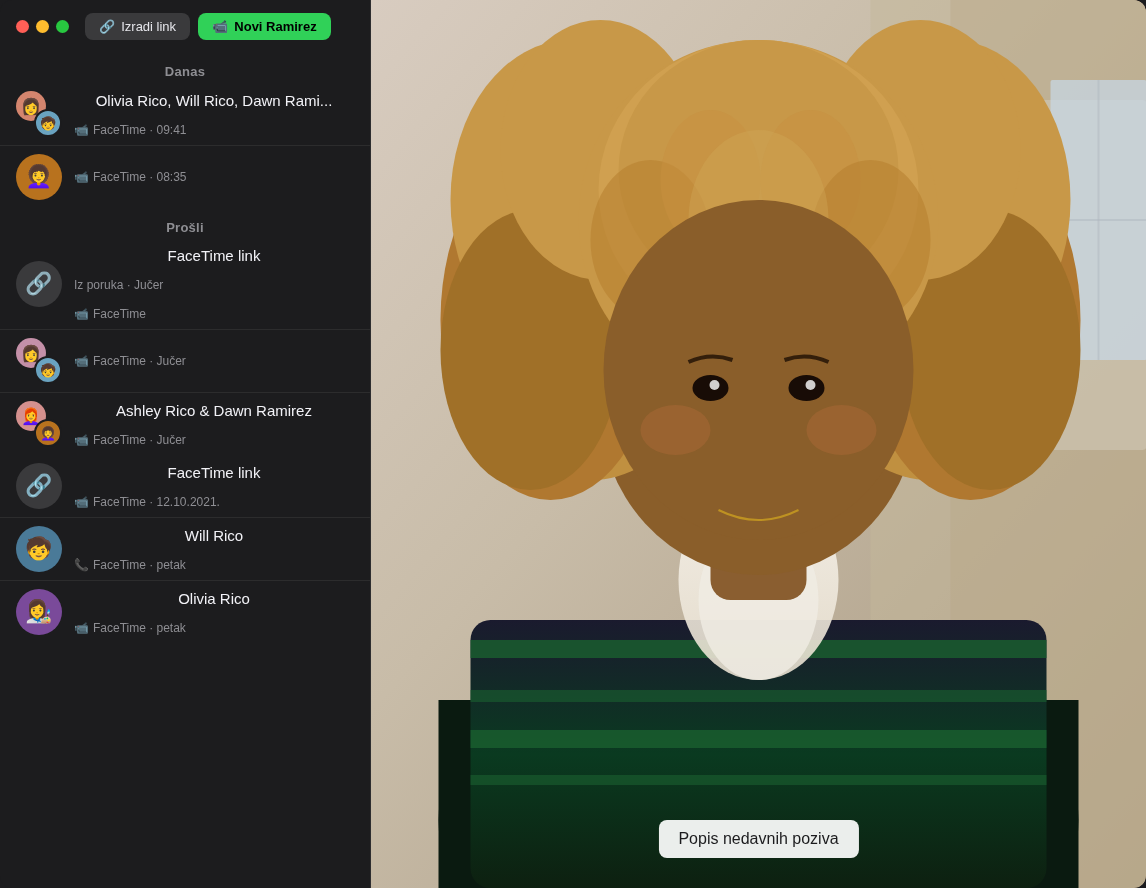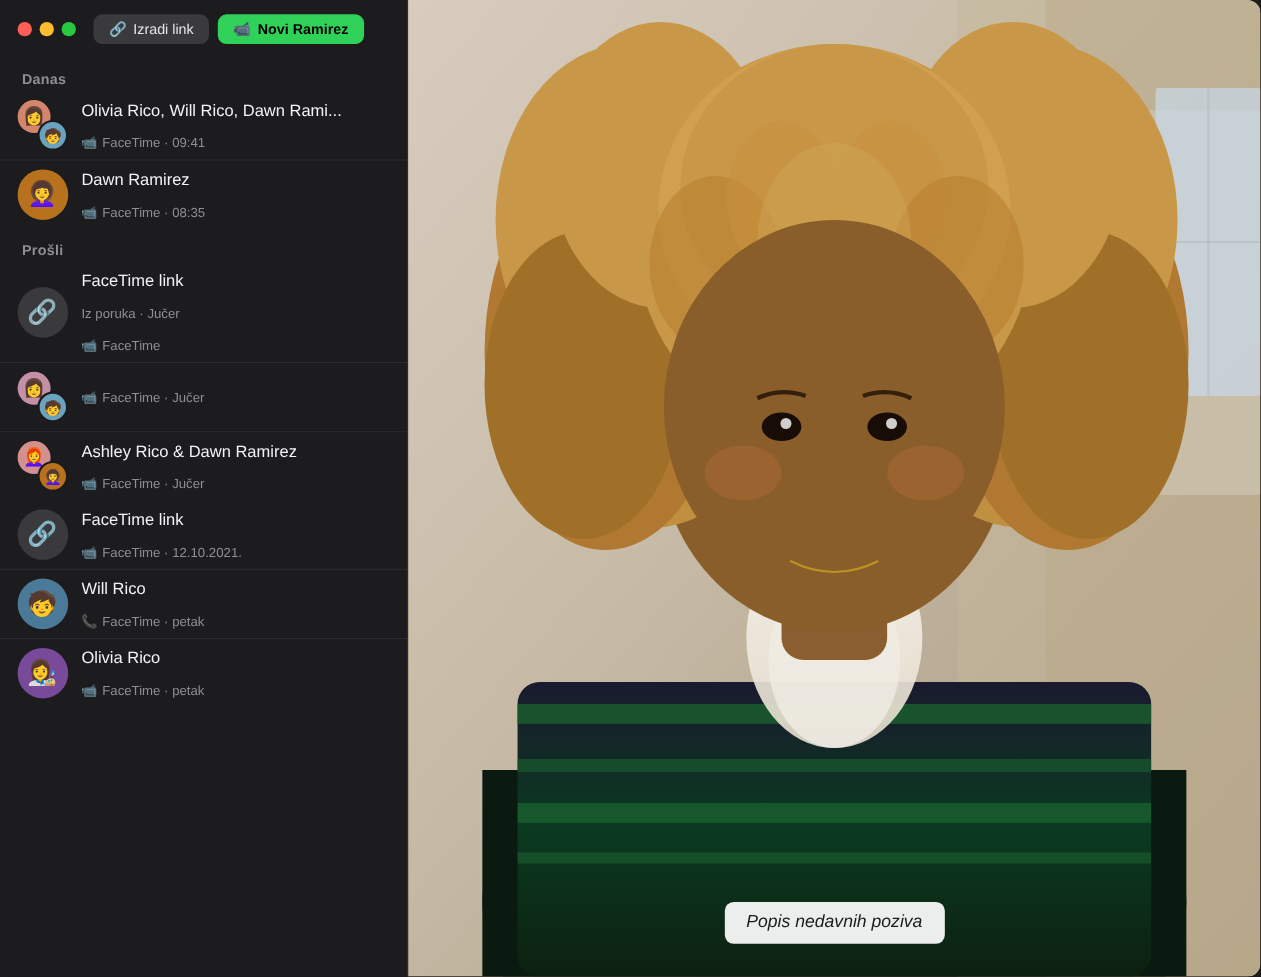--- a/index.html
+++ b/index.html
@@ -211,21 +211,20 @@
         #7a5c38 50%,
         #4a3520 70%,
         #2c2010 85%,
         #1a1208 100%
       );
       position: relative;
       display: flex;
       align-items: center;
       justify-content: center;
       overflow: hidden;
-      font-style: italic;
     }
 
     
     .bottom-caption {
       position: absolute;
       bottom: 30px;
       left: 50%;
       transform: translateX(-50%);
       background: rgba(255,255,255,0.92);
       color: #1c1c1e;
@@ -243,20 +242,21 @@
       flex-shrink: 0;
     }
 
     .section-group {
       flex-shrink: 0;
     }
 
     .sidebar-scroll {
       overflow-y: auto;
       flex: 1;
+      text-align: center;
     }
 
     .sidebar-scroll::-webkit-scrollbar {
       width: 0;
     }
   </style>
 </head>
 <body>
 
 <div class="sidebar">
@@ -298,21 +298,20 @@
             <span>FaceTime · 09:41</span>
           </div>
         </div>
       </div>
 
       <div class="call-item">
         <div class="avatar" style="background:#b8721e; width:46px; height:46px; border-radius:50%;">
           <span style="font-size:22px;">👩‍🦱</span>
         </div>
         <div class="call-info">
-          <div class="call-name">Dawn Ramirez</div>
           <div class="call-meta">
             <span>📹</span>
             <span>FaceTime · 08:35</span>
           </div>
         </div>
       </div>
     </div>
 
     <div class="section-group">
       <div class="section-header">Prošli</div>

